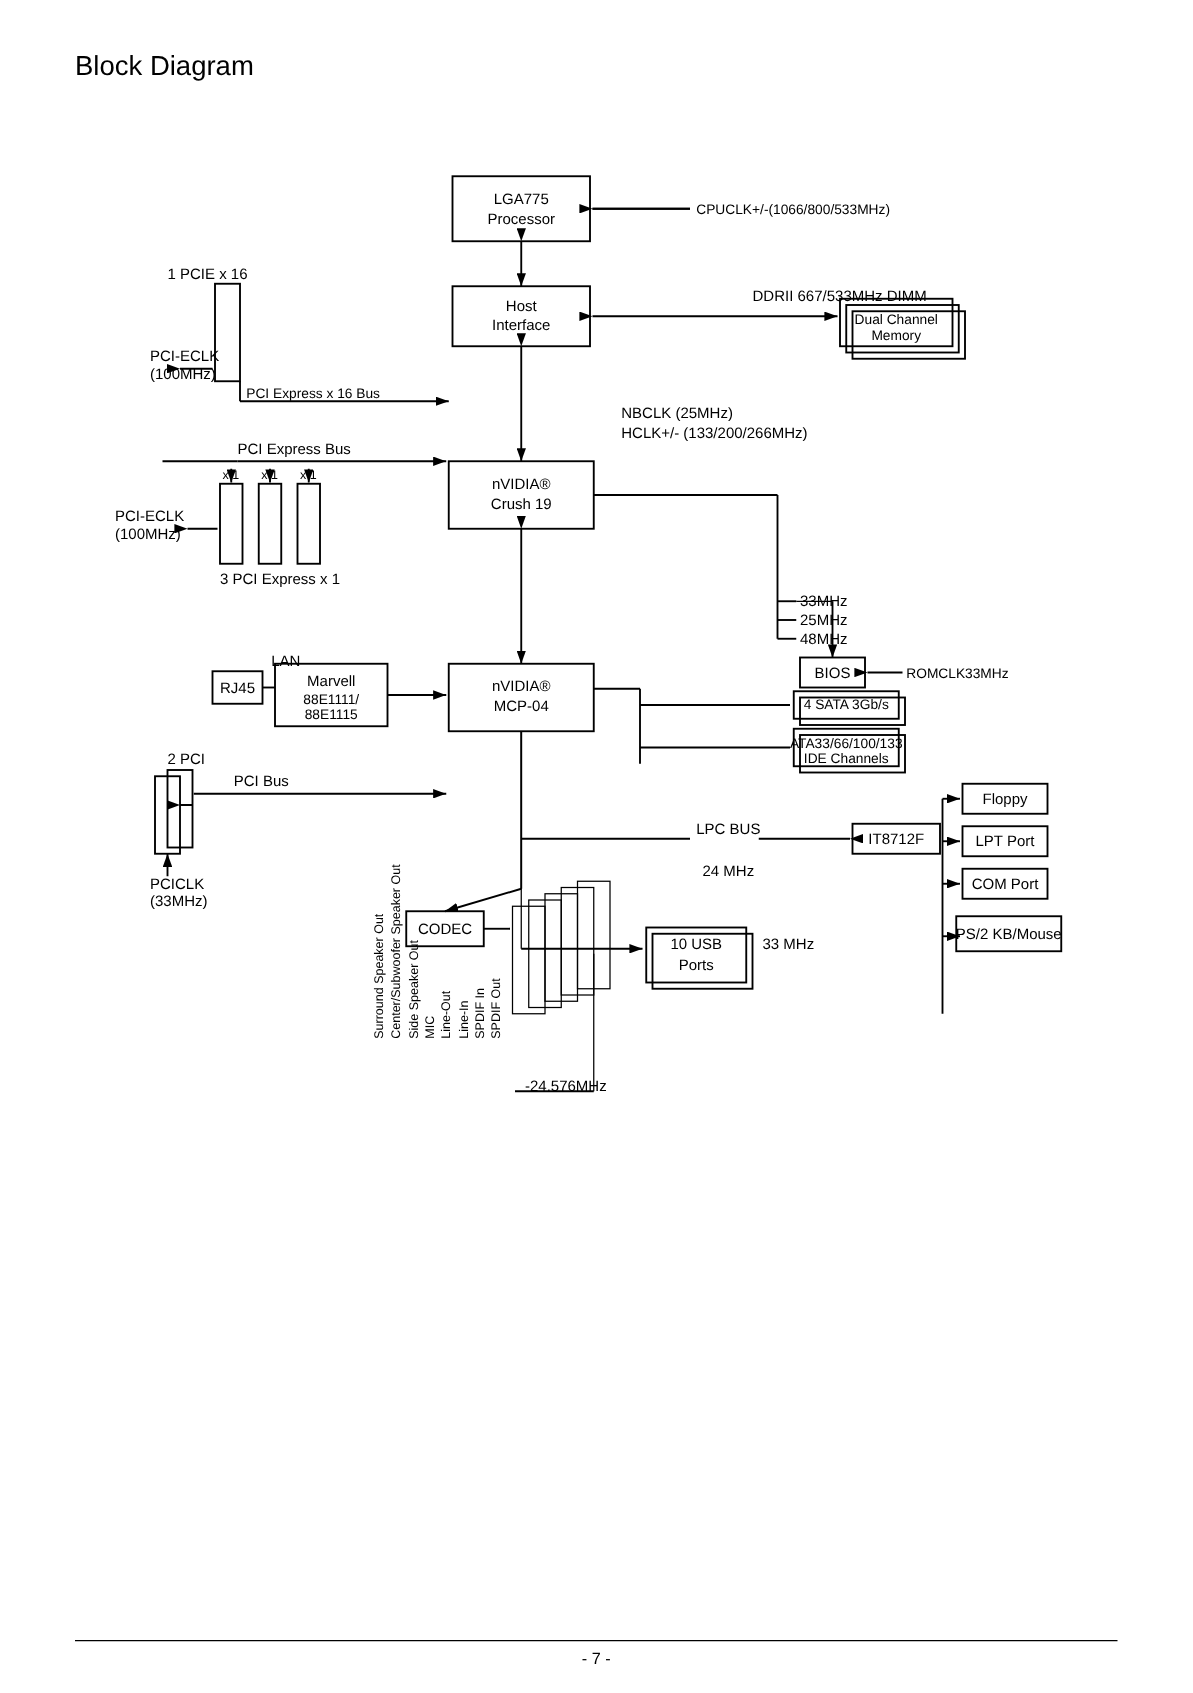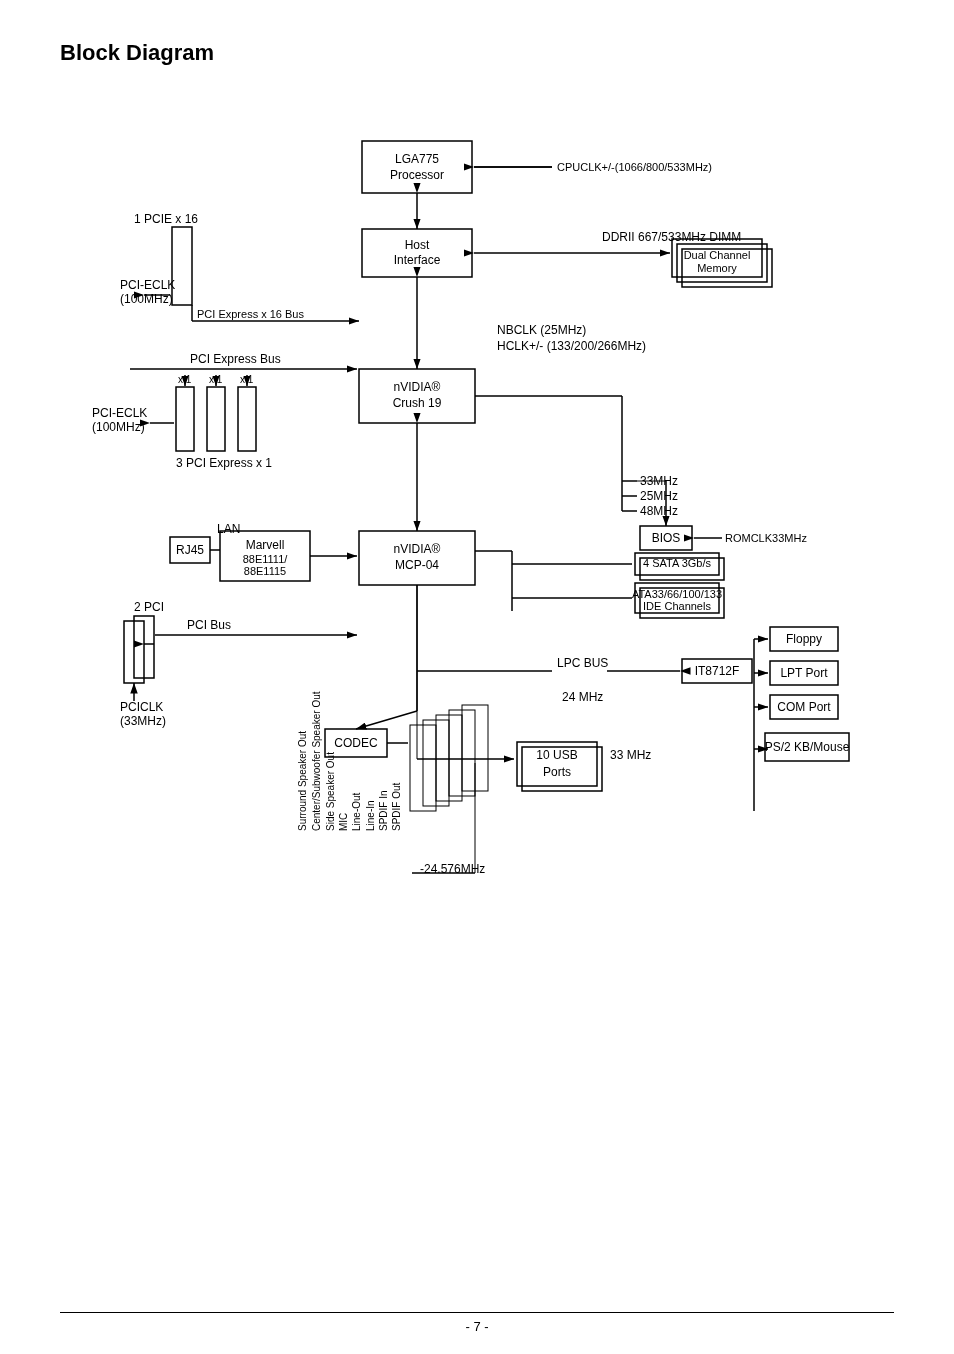--- a/index.html
+++ b/index.html
@@ -13,21 +13,21 @@
       position: relative;
     }
     .page {
       width: 954px;
       min-height: 1354px;
       padding: 40px 60px;
       position: relative;
     }
     h1.title {
       font-size: 22px;
-      font-weight: bold;
+      font-weight: normal;
       margin-bottom: 30px;
     }
     .diagram-container {
       position: relative;
       width: 830px;
       height: 1180px;
       margin: 0 auto;
     }
     .footer-line {
       width: 100%;

